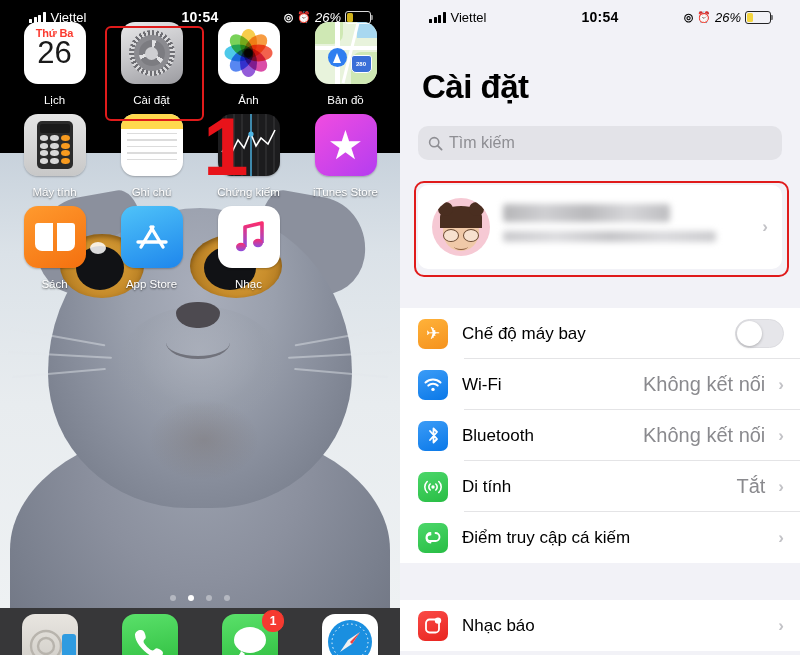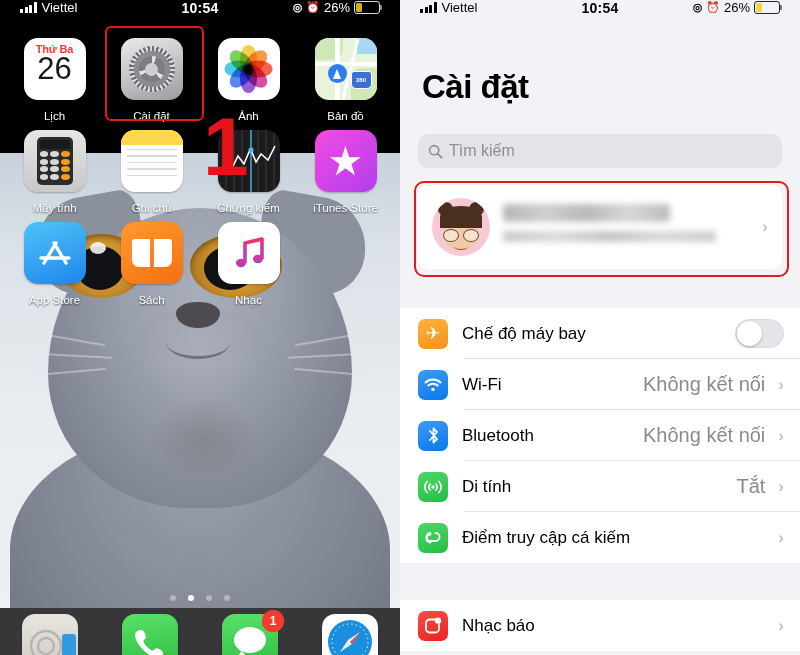--- a/index.html
+++ b/index.html
@@ -35,43 +35,43 @@
   .cat-nose{position:absolute;left:176px;top:152px;width:44px;height:26px;border-radius:50% 50% 48% 48%/44% 44% 60% 60%;background:#4d4a50;}
   .cat-mouth{position:absolute;left:166px;top:176px;width:64px;height:30px;
     border-bottom:3px solid rgba(70,68,75,.55);border-radius:0 0 50% 50%;}
   .cat-muzzle{position:absolute;left:118px;top:156px;width:164px;height:118px;border-radius:50%;
     background:radial-gradient(ellipse at 50% 40%,rgba(176,181,191,.55) 0%,rgba(150,156,167,.28) 55%,rgba(140,146,157,0) 78%);}
   .cat-chin{position:absolute;left:150px;top:250px;width:108px;height:80px;border-radius:50%;
     background:radial-gradient(ellipse,rgba(120,112,110,.40) 0%,rgba(120,112,110,0) 72%);}
   .whisk{position:absolute;height:2px;background:rgba(226,230,236,.45);border-radius:2px;}
 
   
-  .sb{position:absolute;left:0;top:0;width:400px;height:25px;display:flex;align-items:flex-start;
-    padding:0 20px;box-sizing:border-box;font-size:13px;font-weight:bold;z-index:30;}
+  .sb{position:absolute;left:0;top:0;width:400px;height:25px;display:flex;align-items:flex-end;
+    padding:0 29px;box-sizing:border-box;font-size:13px;font-weight:bold;z-index:30;}
   .sb.dark{color:#fff;}
   .sb.light{color:#000;}
   .sb-left{display:flex;align-items:center;gap:5px;}
   .sb-mid{position:absolute;left:0;right:0;text-align:center;font-size:14px;letter-spacing:.2px;}
   .sb-right{margin-left:auto;display:flex;align-items:center;gap:4px;position:relative;z-index:2;}
   .bars{display:flex;align-items:flex-end;gap:1.5px;height:11px;}
   .bars i{width:3px;border-radius:.5px;background:currentColor;display:block;}
   .bars i:nth-child(1){height:4px;}
   .bars i:nth-child(2){height:6px;}
   .bars i:nth-child(3){height:8.5px;}
   .bars i:nth-child(4){height:11px;}
   .carrier{font-size:13px;font-weight:normal;}
-  .battpct{font-size:13px;font-weight:normal;}
+  .battpct{font-size:13px;font-weight:normal;font-style:italic;}
   .batt{width:24px;height:11.5px;border:1.3px solid currentColor;border-radius:3px;position:relative;opacity:.85;}
   .batt::after{content:"";position:absolute;right:-3.4px;top:3px;width:2px;height:5px;
     background:currentColor;border-radius:0 1px 1px 0;opacity:.6;}
   .batt i{position:absolute;left:1px;top:1px;bottom:1px;width:26%;background:#f5d020;border-radius:1.5px;display:block;}
   .ic-lock,.ic-alarm{font-size:11px;}
 
   
-  .grid{position:absolute;left:0;top:38px;width:400px;z-index:20;}
+  .grid{position:absolute;left:0;top:22px;width:400px;z-index:20;}
   .row{display:flex;justify-content:space-around;padding:0 6px;margin-bottom:8px;}
   .app{width:84px;display:flex;flex-direction:column;align-items:center;position:relative;}
   .ic{width:62px;height:62px;border-radius:14px;overflow:hidden;position:relative;
     box-shadow:0 1px 2px rgba(0,0,0,.25);}
   .lbl{margin-top:10px;font-size:11.5px;color:#fff;text-shadow:0 1px 2px rgba(0,0,0,.65);white-space:nowrap;}
 
   
   .ic-cal{background:#fff;display:flex;flex-direction:column;align-items:center;justify-content:flex-start;}
   .cal-d{color:#fb3b30;font-size:11px;font-weight:600;margin-top:5px;letter-spacing:-.2px;}
   .cal-n{color:#1a1a1a;font-size:31px;font-weight:300;line-height:30px;margin-top:-1px;}
@@ -143,21 +143,21 @@
   .dots i.on{background:#fff;}
 
   
   .redbox{position:absolute;border:2.5px solid #e01b1b;border-radius:6px;z-index:40;pointer-events:none;}
   .marker{position:absolute;color:#e8131a;font-weight:bold;line-height:.85;z-index:41;
     font-family:"Liberation Sans",sans-serif;}
 
   
   .phone-right{position:relative;width:400px;height:655px;background:#f2f2f7;overflow:hidden;}
   .r-title{position:absolute;left:22px;top:68px;font-size:33px;font-weight:bold;color:#000;letter-spacing:-.5px;}
-  .search{position:absolute;left:18px;top:134px;width:364px;height:34px;border-radius:10px;background:#e3e3e8;
+  .search{position:absolute;left:18px;top:126px;width:364px;height:34px;border-radius:10px;background:#e3e3e8;
     display:flex;align-items:center;padding:9px 10px;box-sizing:border-box;gap:6px;}
   .search .sicon{color:#8e8e93;font-size:14px;display:flex;align-items:center;}
   .search .sph{color:#8e8e93;font-size:16px;}
   .card{position:absolute;left:18px;top:185px;width:364px;background:#fff;border-radius:10px;}
   .aid{height:84px;display:flex;align-items:center;padding:0 14px;box-sizing:border-box;}
   .avatar{width:58px;height:58px;border-radius:50%;background:#f6c9d4;position:relative;overflow:hidden;flex:0 0 auto;}
   .av-face{position:absolute;left:11px;top:15px;width:36px;height:38px;border-radius:48% 48% 52% 52%;background:#f0c9a8;}
   .av-hair{position:absolute;left:8px;top:8px;width:42px;height:22px;border-radius:50% 50% 0 0;background:#4a2e20;}
   .av-bun{position:absolute;top:4px;width:15px;height:14px;border-radius:50%;background:#4a2e20;}
   .av-bun.l{left:6px;} .av-bun.r{right:6px;}
@@ -355,39 +355,39 @@
         </div>
 
         <div class="app">
           <div class="ic ic-itu">★</div>
           <div class="lbl">iTunes Store</div>
         </div>
       </div>
 
       <div class="row">
         <div class="app">
+          <div class="ic ic-book">
+              <span class="bk">
+                <i></i>
+                <i></i>
+              </span>
+            </div>
+          <div class="lbl">Sách</div>
+        </div>
+        <div class="app">
           <div class="ic ic-app">
             <svg width="40" height="40" viewBox="0 0 40 40">
               <g stroke="#fff" stroke-width="3.4" stroke-linecap="round" fill="none">
                 <line x1="9" y1="30" x2="21" y2="10"></line>
                 <line x1="31" y1="30" x2="19" y2="10"></line>
                 <line x1="6" y1="25" x2="34" y2="25"></line>
               </g>
             </svg>
           </div>
           <div class="lbl">App Store</div>
-        </div>
-        <div class="app">
-          <div class="ic ic-book">
-              <span class="bk">
-                <i></i>
-                <i></i>
-              </span>
-            </div>
-          <div class="lbl">Sách</div>
         </div>
         <div class="app">
           <div class="ic ic-mus">
             <svg width="40" height="40" viewBox="0 0 40 40">
               <defs>
                   <linearGradient id="mg" x1="0" y1="0" x2="0" y2="1">
                 <stop offset="0%" stop-color="#fa2d6e"></stop>
                     <stop offset="100%" stop-color="#8a4fe0"></stop>
               </linearGradient>
                 </defs>

